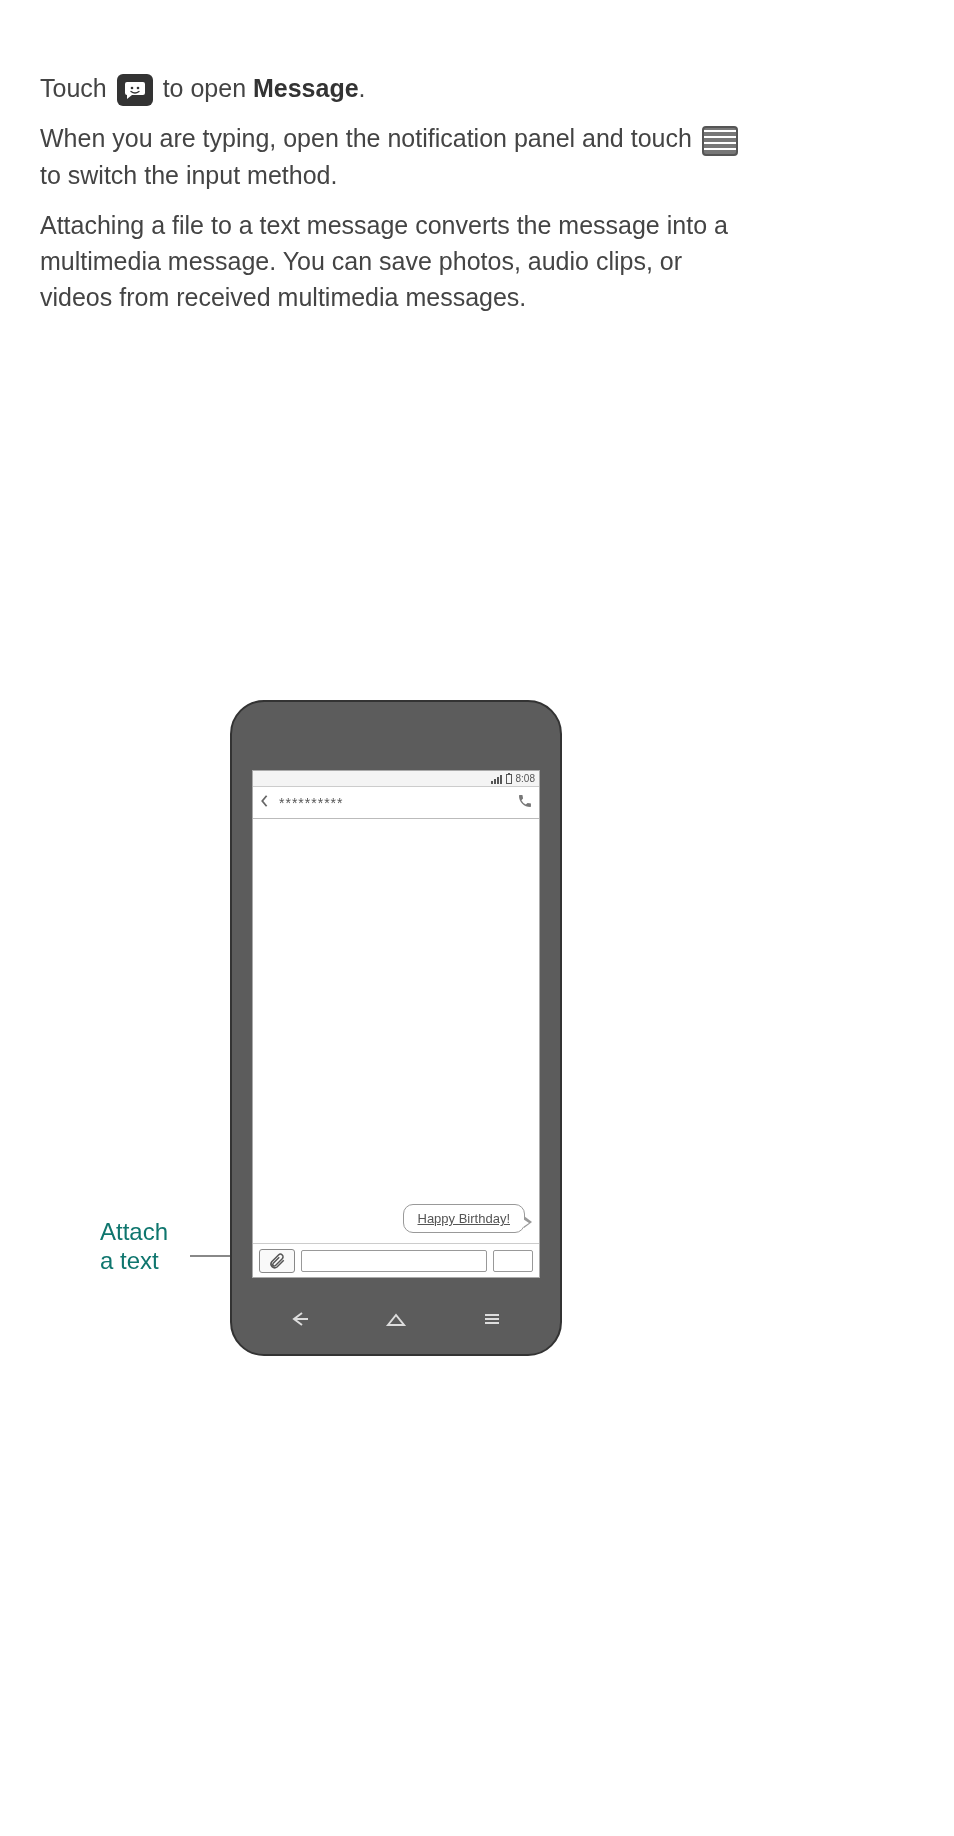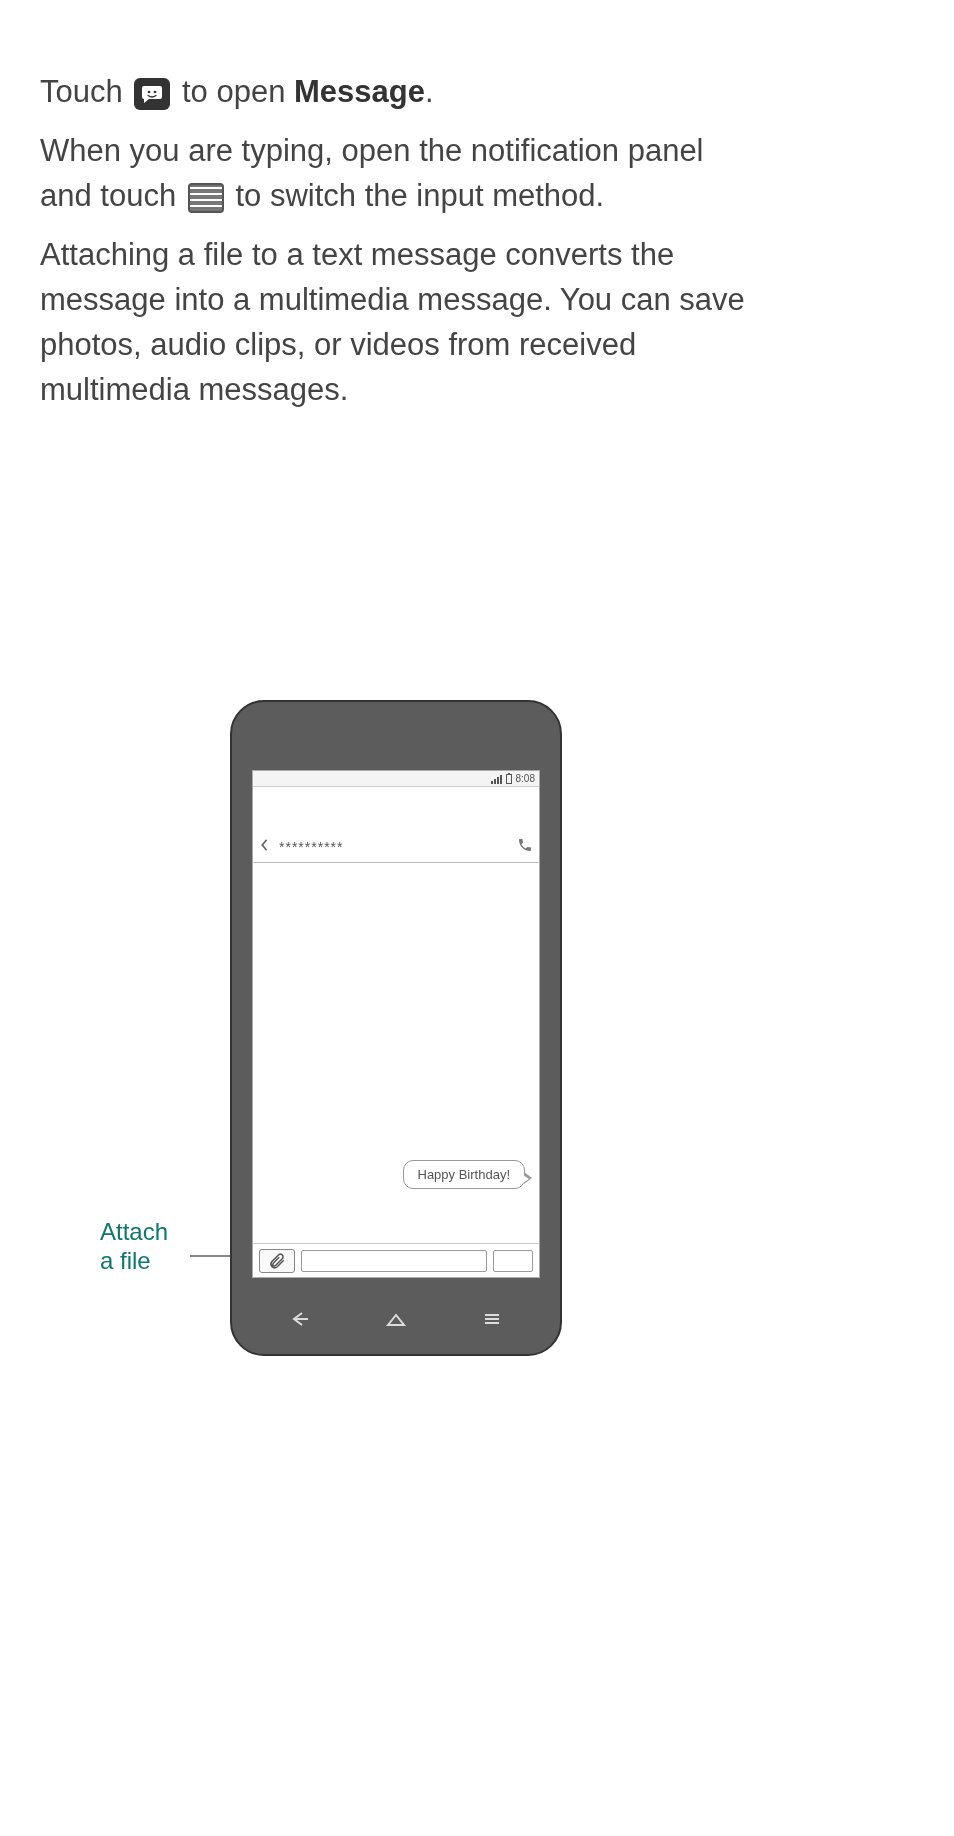--- a/index.html
+++ b/index.html
@@ -14,21 +14,21 @@
   .page {
     padding: 70px 40px 0 40px;
   }
   h1.title {
     font-size: 46px;
     font-weight: 400;
     color: #444;
     margin-bottom: 50px;
   }
   .para {
-    font-size: 31px;
+    font-size: 25px;
     line-height: 1.45;
     color: #444;
     margin-bottom: 14px;
     max-width: 720px;
   }
   .para b { font-weight: 700; color: #333; }
   .inline-icon {
     display: inline-flex;
     align-items: center;
     justify-content: center;
@@ -87,21 +87,20 @@
     border: 2px solid #333;
     padding: 68px 20px 58px 20px;
   }
   .screen {
     width: 100%;
     height: 508px;
     background: #fff;
     border: 1.5px solid #aaa;
     display: flex;
     flex-direction: column;
-    gap: 44px;
   }
   .statusbar {
     height: 16px;
     background: #f4f4f4;
     border-bottom: 1px solid #ccc;
     display: flex;
     justify-content: flex-end;
     align-items: center;
     gap: 4px;
     padding-right: 4px;
@@ -128,20 +127,21 @@
   .bubble {
     position: absolute;
     bottom: 10px;
     right: 14px;
     border: 1.5px solid #999;
     border-radius: 10px;
     padding: 6px 14px;
     font-size: 13px;
     background: #fff;
     color: #555;
+    text-decoration: underline;
   }
   .bubble::after {
     content: "";
     position: absolute;
     right: -8px;
     bottom: 4px;
     width: 0; height: 0;
     border-left: 8px solid #999;
     border-top: 6px solid transparent;
     border-bottom: 6px solid transparent;
@@ -234,21 +234,21 @@
     <span> to switch the input method.</span>
   </p>
 
   <p class="para">Attaching a file to a text message converts the message into a multimedia message. You can save photos, audio clips, or videos from received multimedia messages.</p>
 </div>
 
 <div class="phone-area">
 
   <div class="annotation">
     <span>Attach</span><br>
-    <span>a file</span>
+    <span>a text</span>
   </div>
   <div class="annotation-line"></div>
 
   <div class="phone">
     <div class="screen">
 
       <div class="statusbar">
         <span class="signal-icon">
           <span style="height:3px"></span>
             <span style="height:5px"></span>

